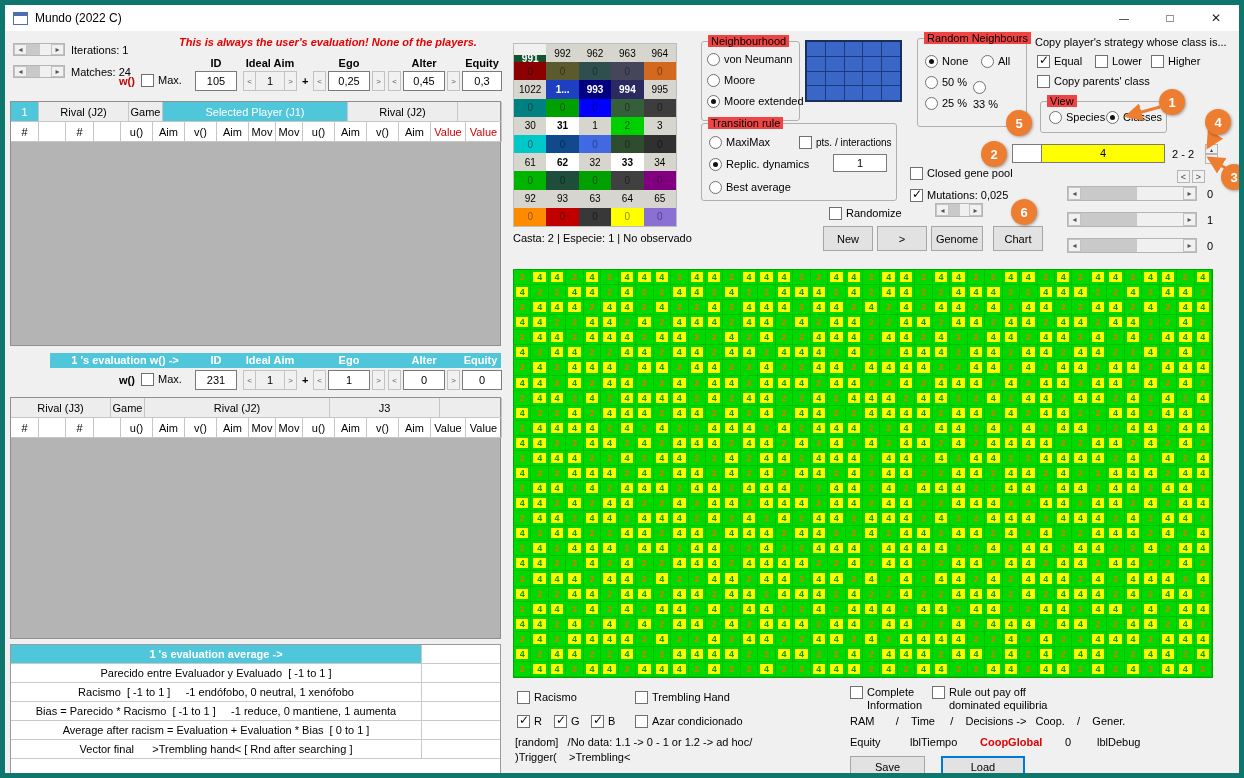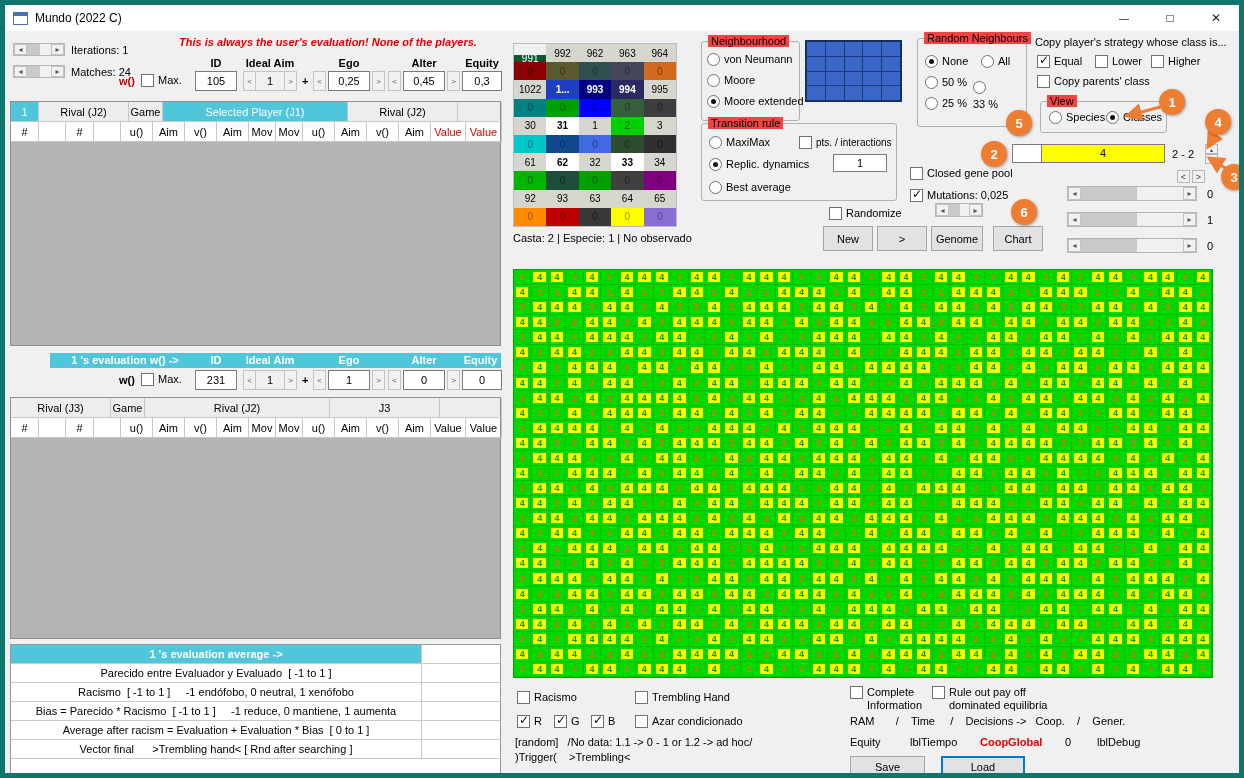--- a/index.html
+++ b/index.html
@@ -208,21 +208,21 @@
           <div class="avg-right"></div>
         </div>
         <div class="avg-row">
           <div class="avg-left">Vector final      &gt;Trembling hand&lt; [ Rnd after searching ]</div>
           <div class="avg-right"></div>
         </div>
       </div>
   </div>
 
   <div class="abs" id="mini" style="left:508px;top:38px;width:164px;height:184px">
-      <div class="mc" style="background: #14532d; color: rgb(255, 255, 255); font-weight: normal; margin-top: 11px;">991</div>
+      <div class="mc" style="background: #14532d; color: rgb(255, 255, 255); font-weight: bold; margin-top: 11px;">991</div>
       <div class="mc" style="background: rgb(214, 214, 206); color: rgb(0, 0, 0);">992</div>
       <div class="mc" style="background: rgb(214, 214, 206); color: rgb(0, 0, 0);">962</div>
       <div class="mc" style="background: rgb(214, 214, 206); color: rgb(0, 0, 0);">963</div>
       <div class="mc" style="background: rgb(214, 214, 206); color: rgb(0, 0, 0);">964</div>
       <div class="mc" style="background: rgb(139, 0, 0); color: rgb(77, 0, 0);">0</div>
       <div class="mc" style="background: rgb(90, 90, 46); color: rgb(50, 50, 26);">0</div>
       <div class="mc" style="background: rgb(47, 79, 79); color: rgb(26, 46, 46);">0</div>
       <div class="mc" style="background: rgb(70, 70, 90); color: rgb(40, 40, 58);">0</div>
       <div class="mc" style="background: rgb(210, 105, 30); color: rgb(122, 58, 16);">0</div>
       <div class="mc" style="background: rgb(214, 214, 206); color: rgb(0, 0, 0);">1022</div>

